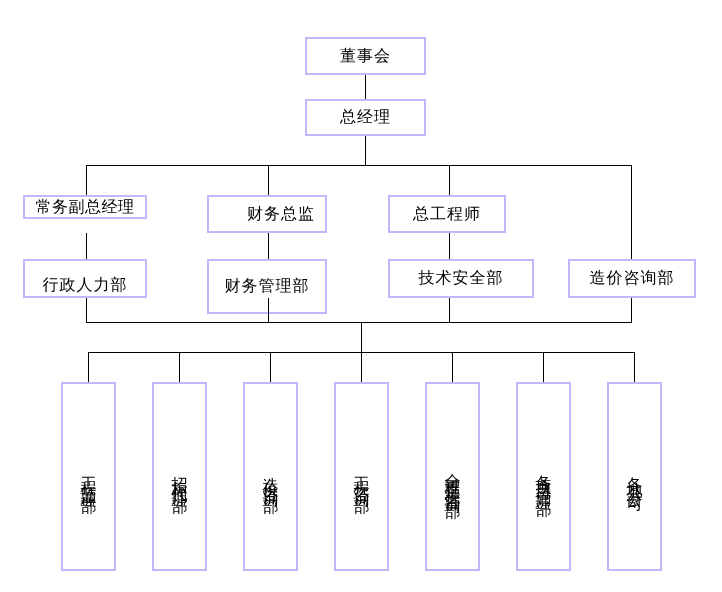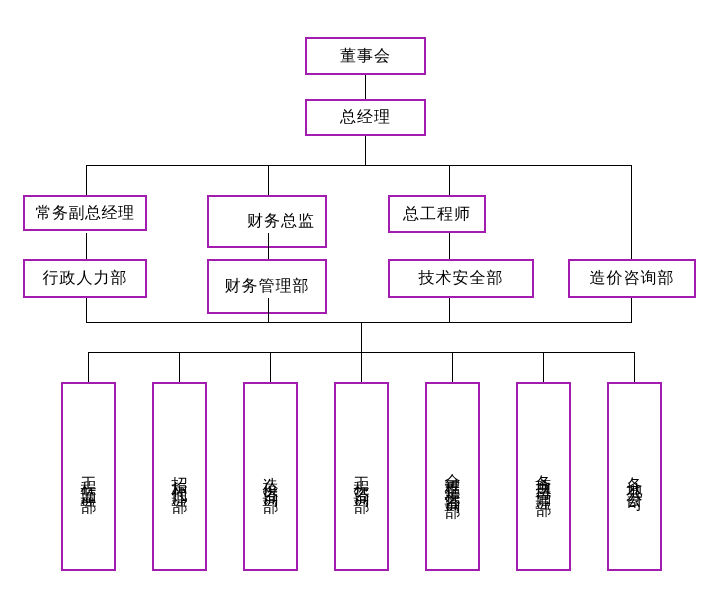--- a/index.html
+++ b/index.html
@@ -11,21 +11,21 @@
   #canvas {
     position: relative;
     width: 722px;
     height: 592px;
     background: #ffffff;
     overflow: hidden;
   }
   .node {
     position: absolute;
     box-sizing: border-box;
-    border: 2px solid #a21caf;
+    border: 2px solid #c4b5fd;
     background: #ffffff;
     display: flex;
     align-items: center;
     justify-content: center;
     color: #000000;
   }
   .node .lbl {
     font-size: 16px;
     letter-spacing: 1px;
     white-space: nowrap;
@@ -55,31 +55,31 @@
 <div id="canvas">
 
   <div class="node" style="left:305px; top:37px; width:121px; height:38px;">
     <span class="lbl">董事会</span>
   </div>
 
   <div class="node" style="left:305px; top:99px; width:121px; height:37px;">
     <span class="lbl">总经理</span>
   </div>
 
-  <div class="node" style="left:23px; top:195px; width:124px; height:36px;">
+  <div class="node" style="left:23px; top:195px; width:124px; height:24px;">
     <span class="lbl" style="letter-spacing:0.5px;">常务副总经理</span>
   </div>
-  <div class="node" style="left:207px; top:195px; width:120px; height:53px;padding-left:28px;">
+  <div class="node" style="left:207px; top:195px; width:120px; height:38px;padding-left:28px;">
     <span class="lbl">财务总监</span>
   </div>
-  <div class="node" style="left:388px; top:195px; width:98px; height:38px;">
+  <div class="node" style="left:388px; top:195px; width:118px; height:38px;">
     <span class="lbl">总工程师</span>
   </div>
 
-  <div class="node" style="left:23px; top:259px; width:124px; height:39px;">
+  <div class="node" style="left:23px; top:259px; width:124px; height:39px;align-items:flex-end;">
     <span class="lbl">行政人力部</span>
   </div>
   <div class="node" style="left:207px; top:259px; width:120px; height:55px;">
     <span class="lbl">财务管理部</span>
   </div>
   <div class="node" style="left:388px; top:259px; width:146px; height:39px;">
     <span class="lbl">技术安全部</span>
   </div>
   <div class="node" style="left:568px; top:259px; width:128px; height:39px;">
     <span class="lbl">造价咨询部</span>

